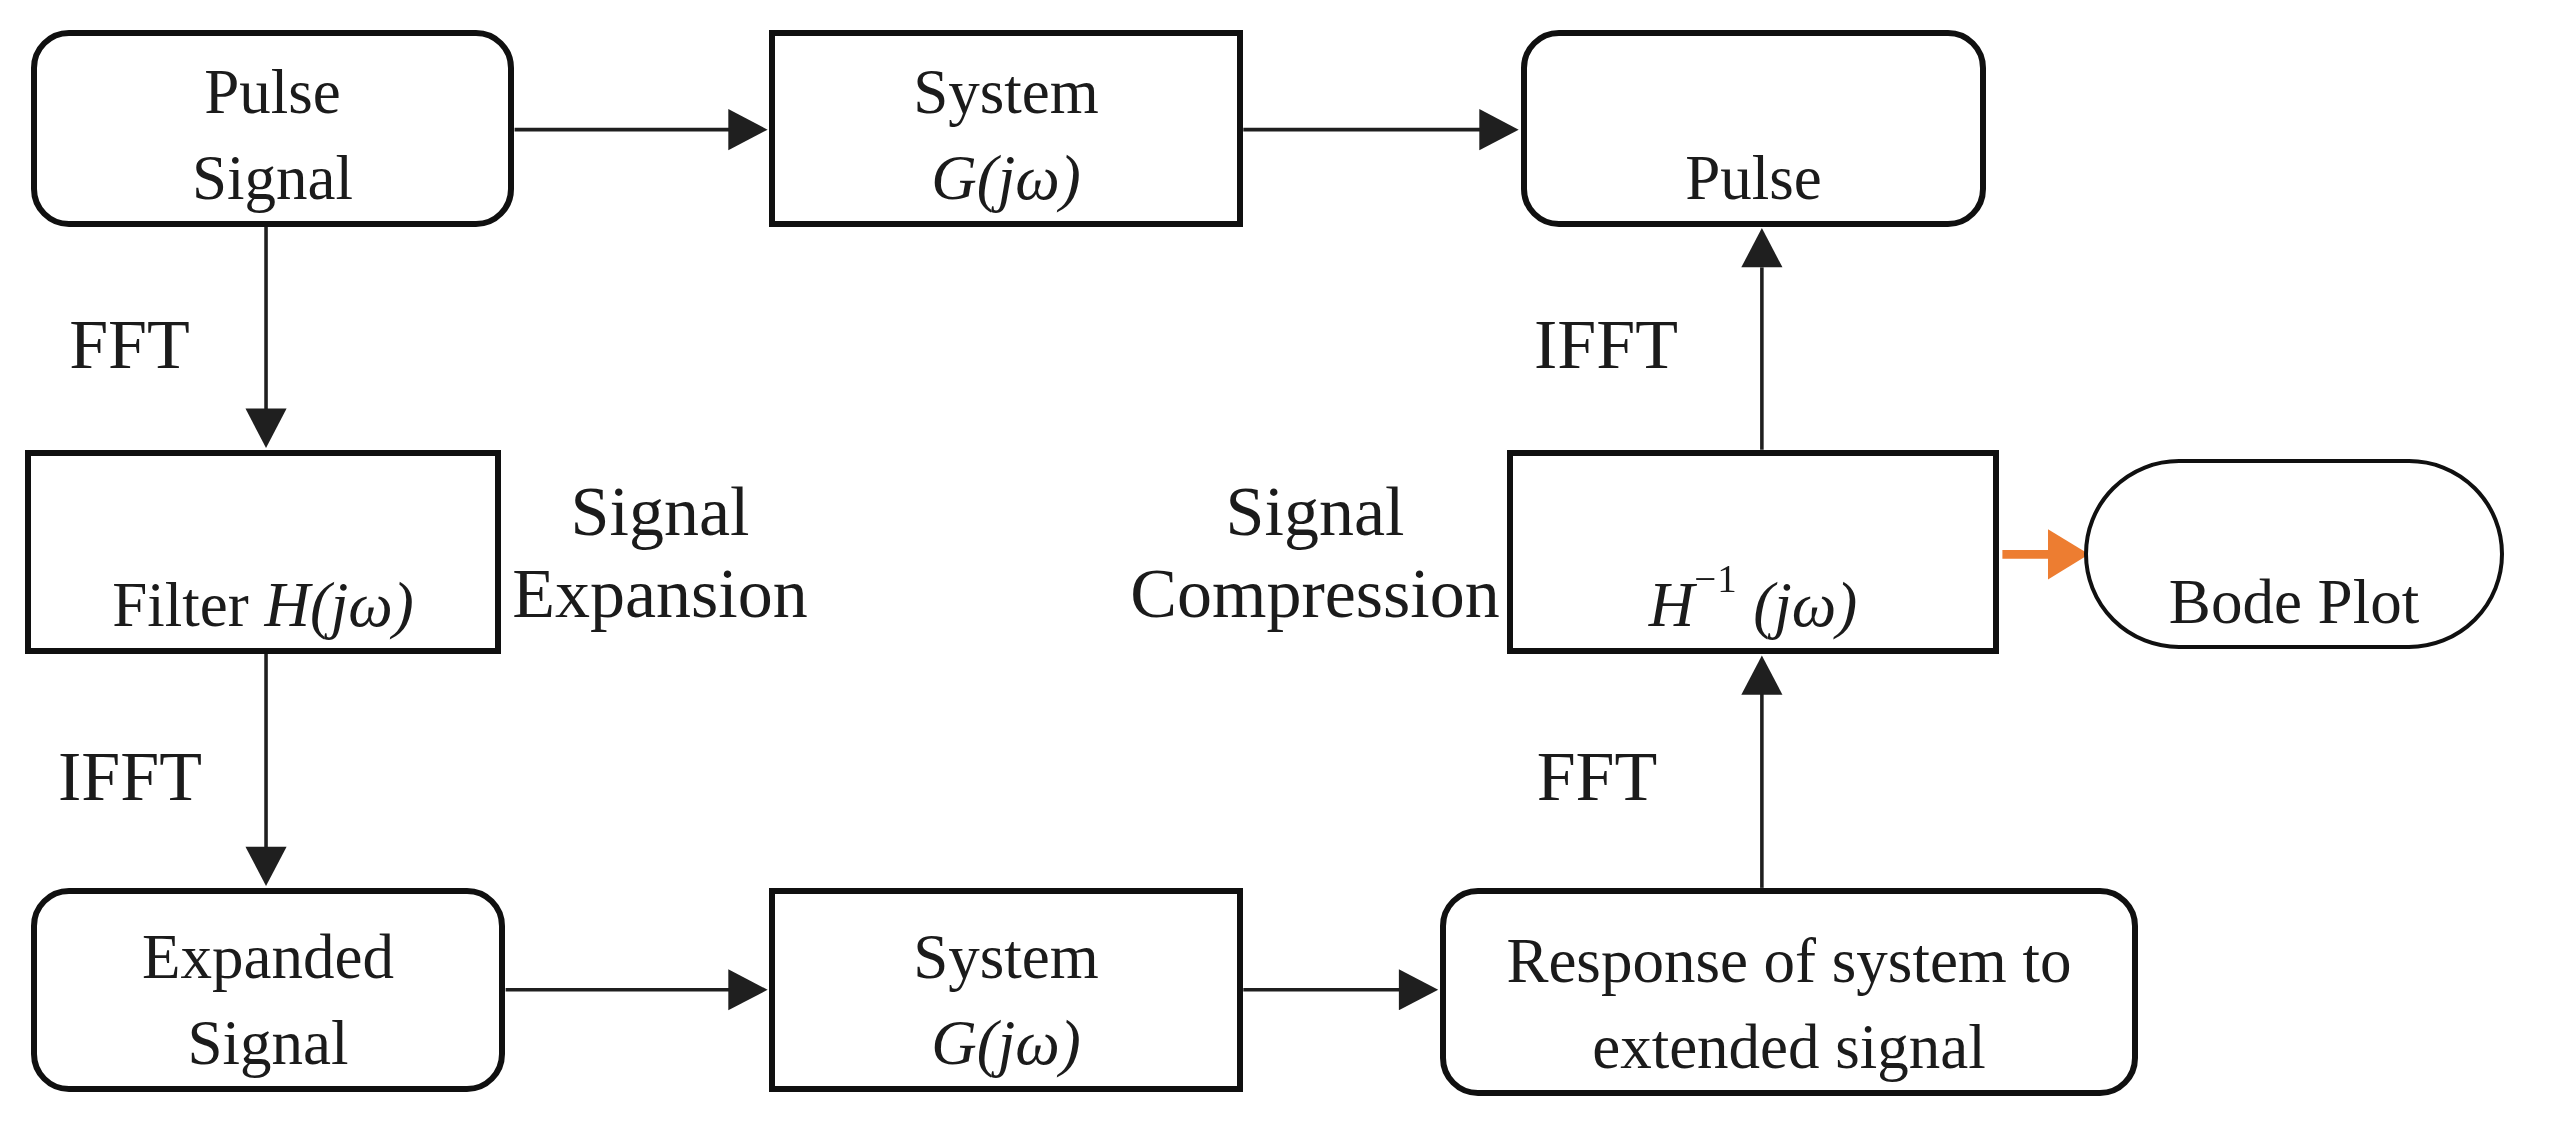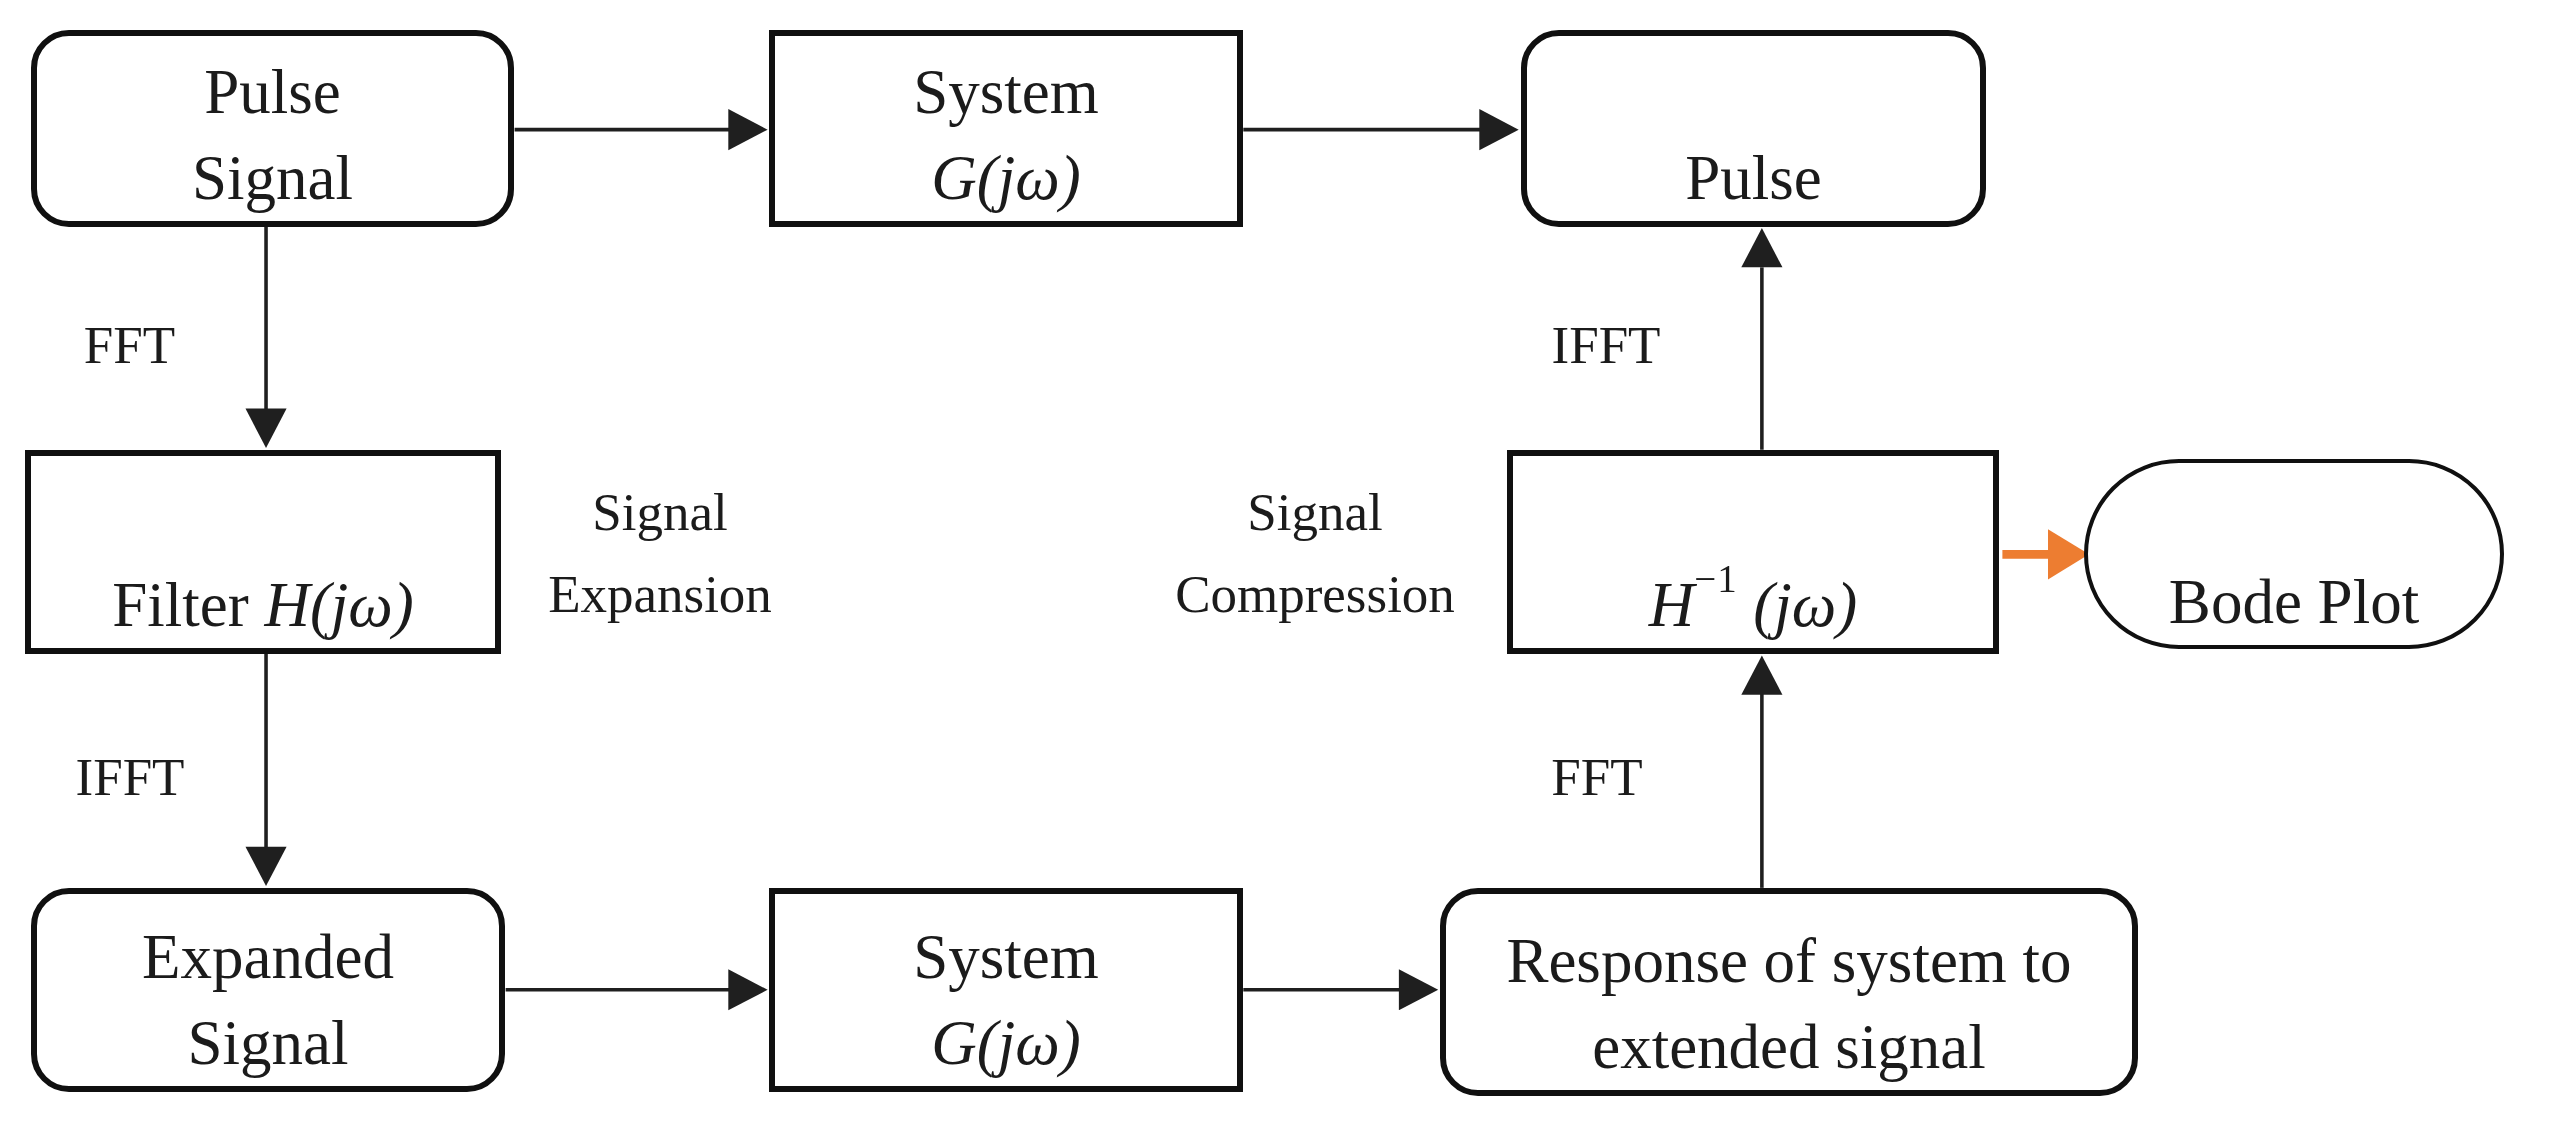--- a/index.html
+++ b/index.html
@@ -25,21 +25,21 @@
     text-align:center;
   }
   .node .line{font-size:63px;line-height:86px;white-space:nowrap;}
   .round{border-radius:38px;}
   .stadium{border-radius:116px;border-width:4.5px;}
   .edge-label,.annotation{
     position:absolute;
     display:flex;flex-direction:column;align-items:center;justify-content:center;
     text-align:center;
   }
-  .edge-label .line,.annotation .line{font-size:53px;line-height:82px;white-space:nowrap;}
+  .edge-label .line,.annotation .line{font-size:70px;line-height:82px;white-space:nowrap;}
   sup.inv{font-size:39px;vertical-align:34px;letter-spacing:0.9px;}
 </style>
 </head>
 <body>
 
 <div class="canvas" style="--line: #1f1f1f; --border: #101010; --accent: #ED7D31; --text: #1b1b1b; --boxfill: #ffffff; --bg: #ffffff;">
 
   <svg class="wires" viewBox="0 0 2880 1256">
 
     <g>

